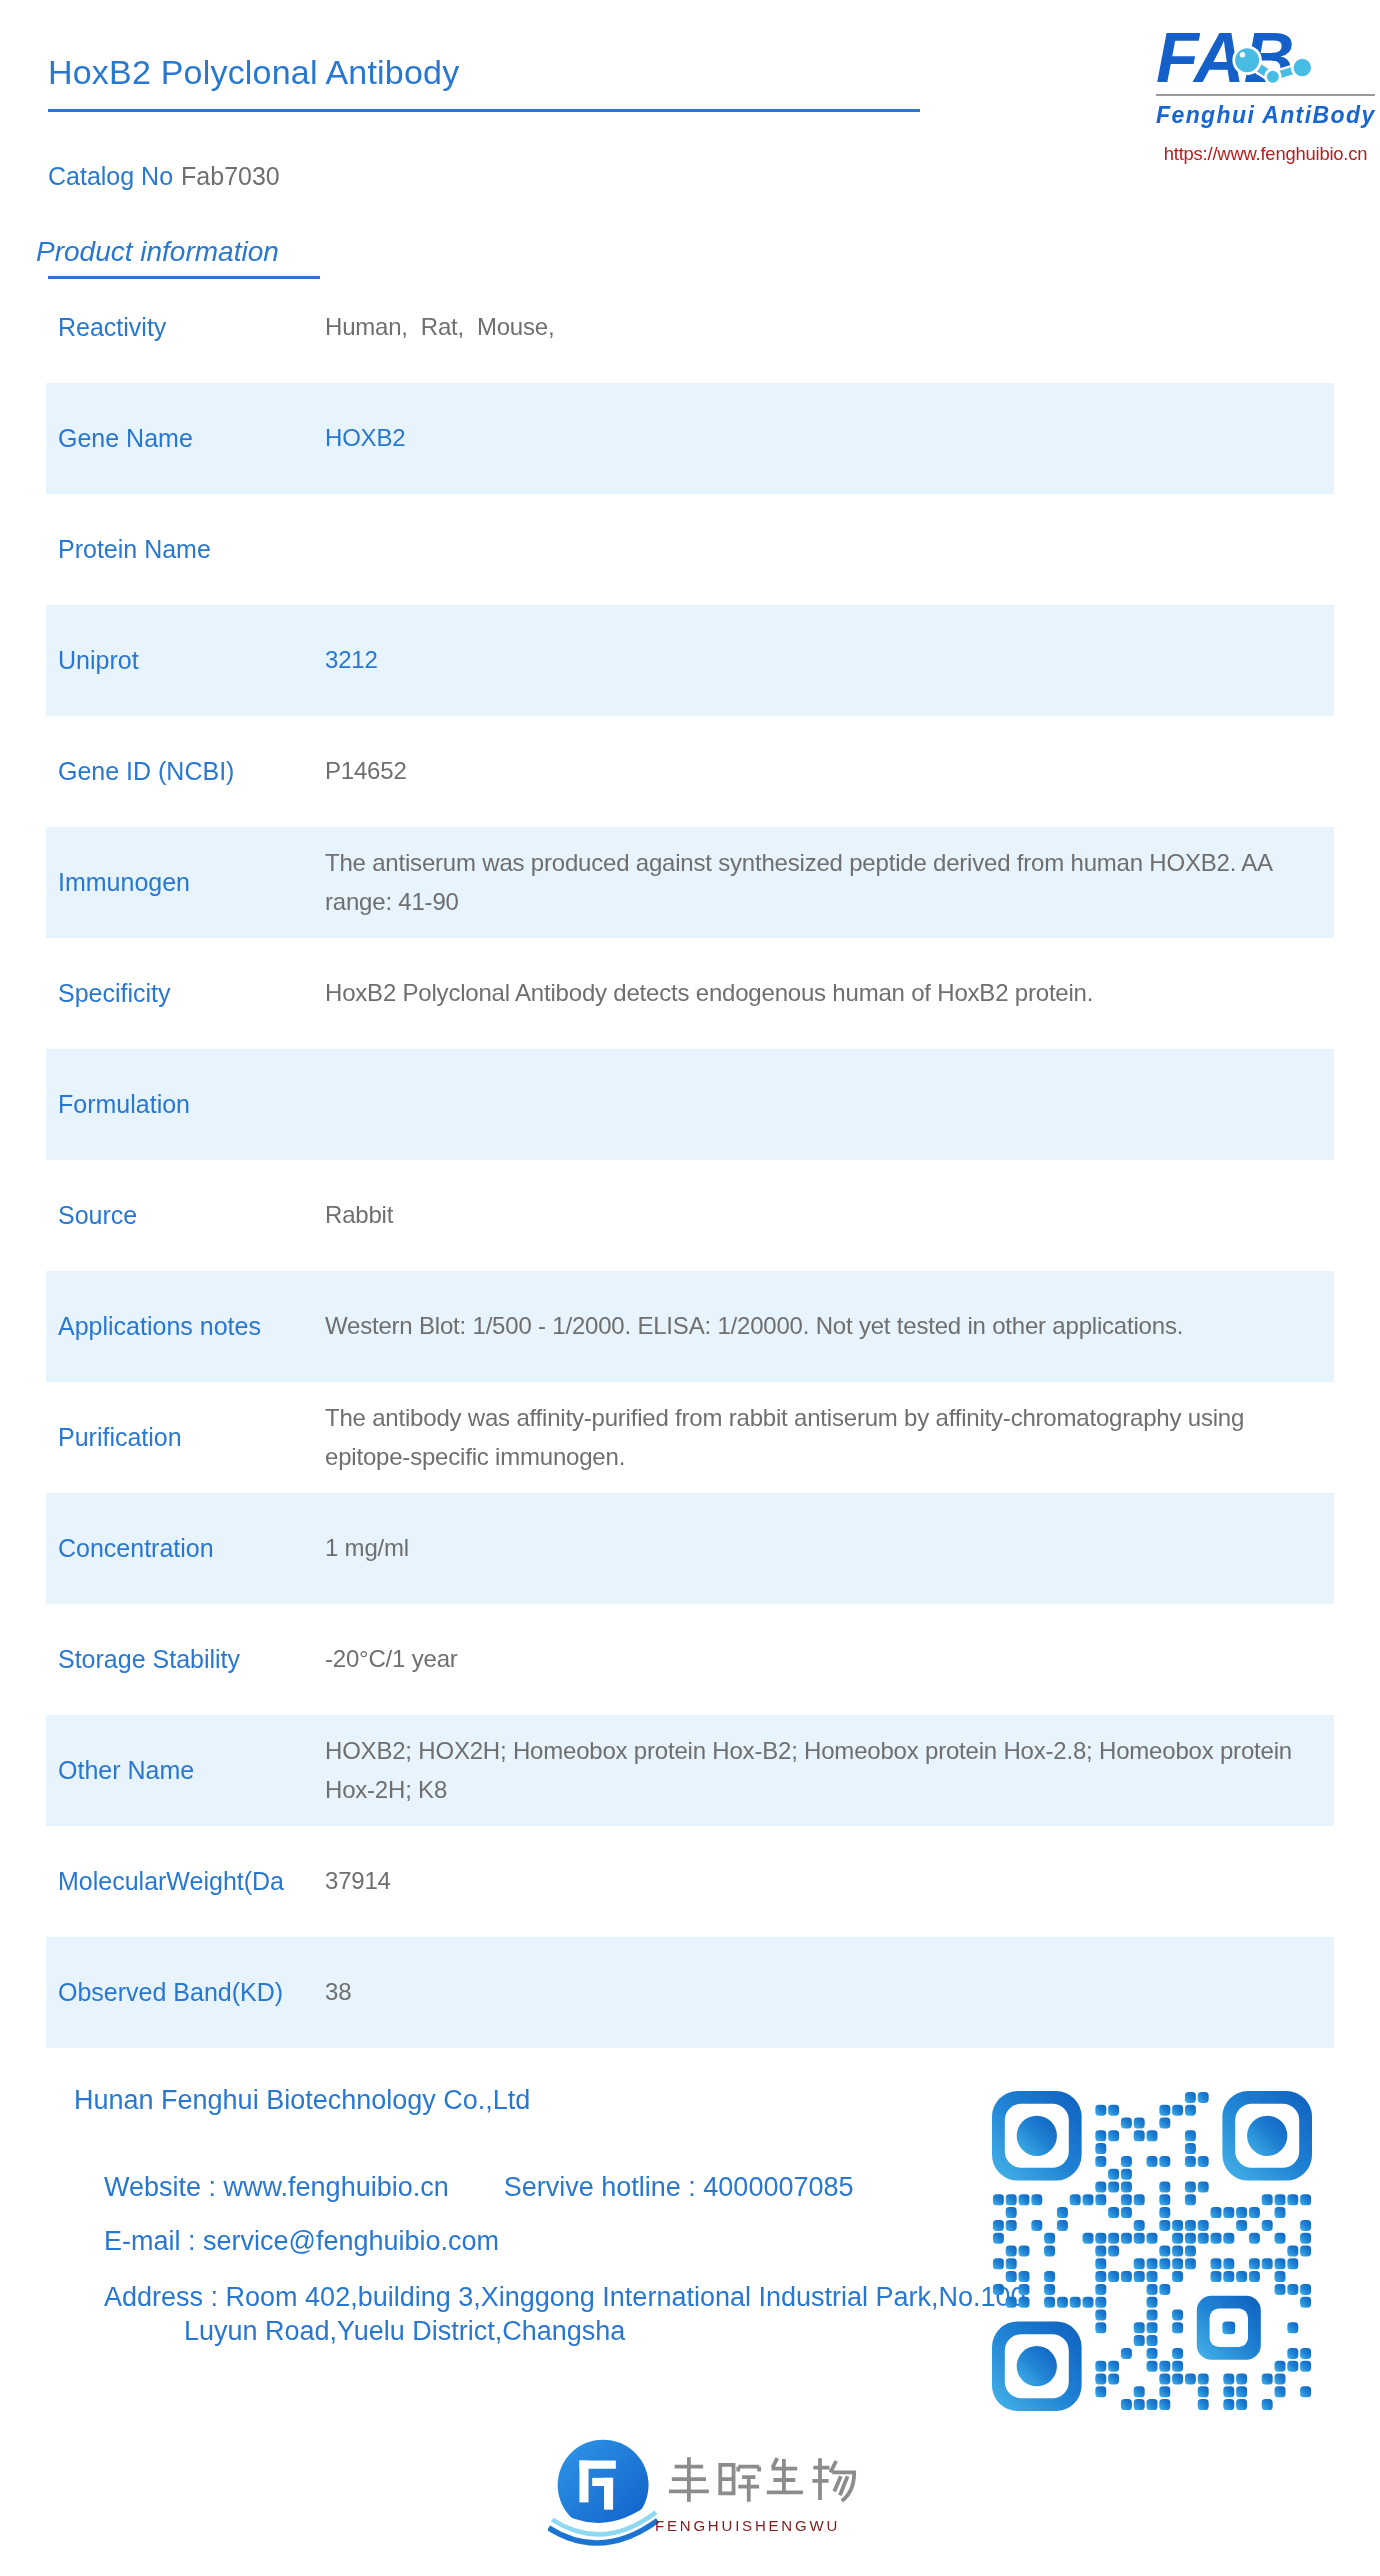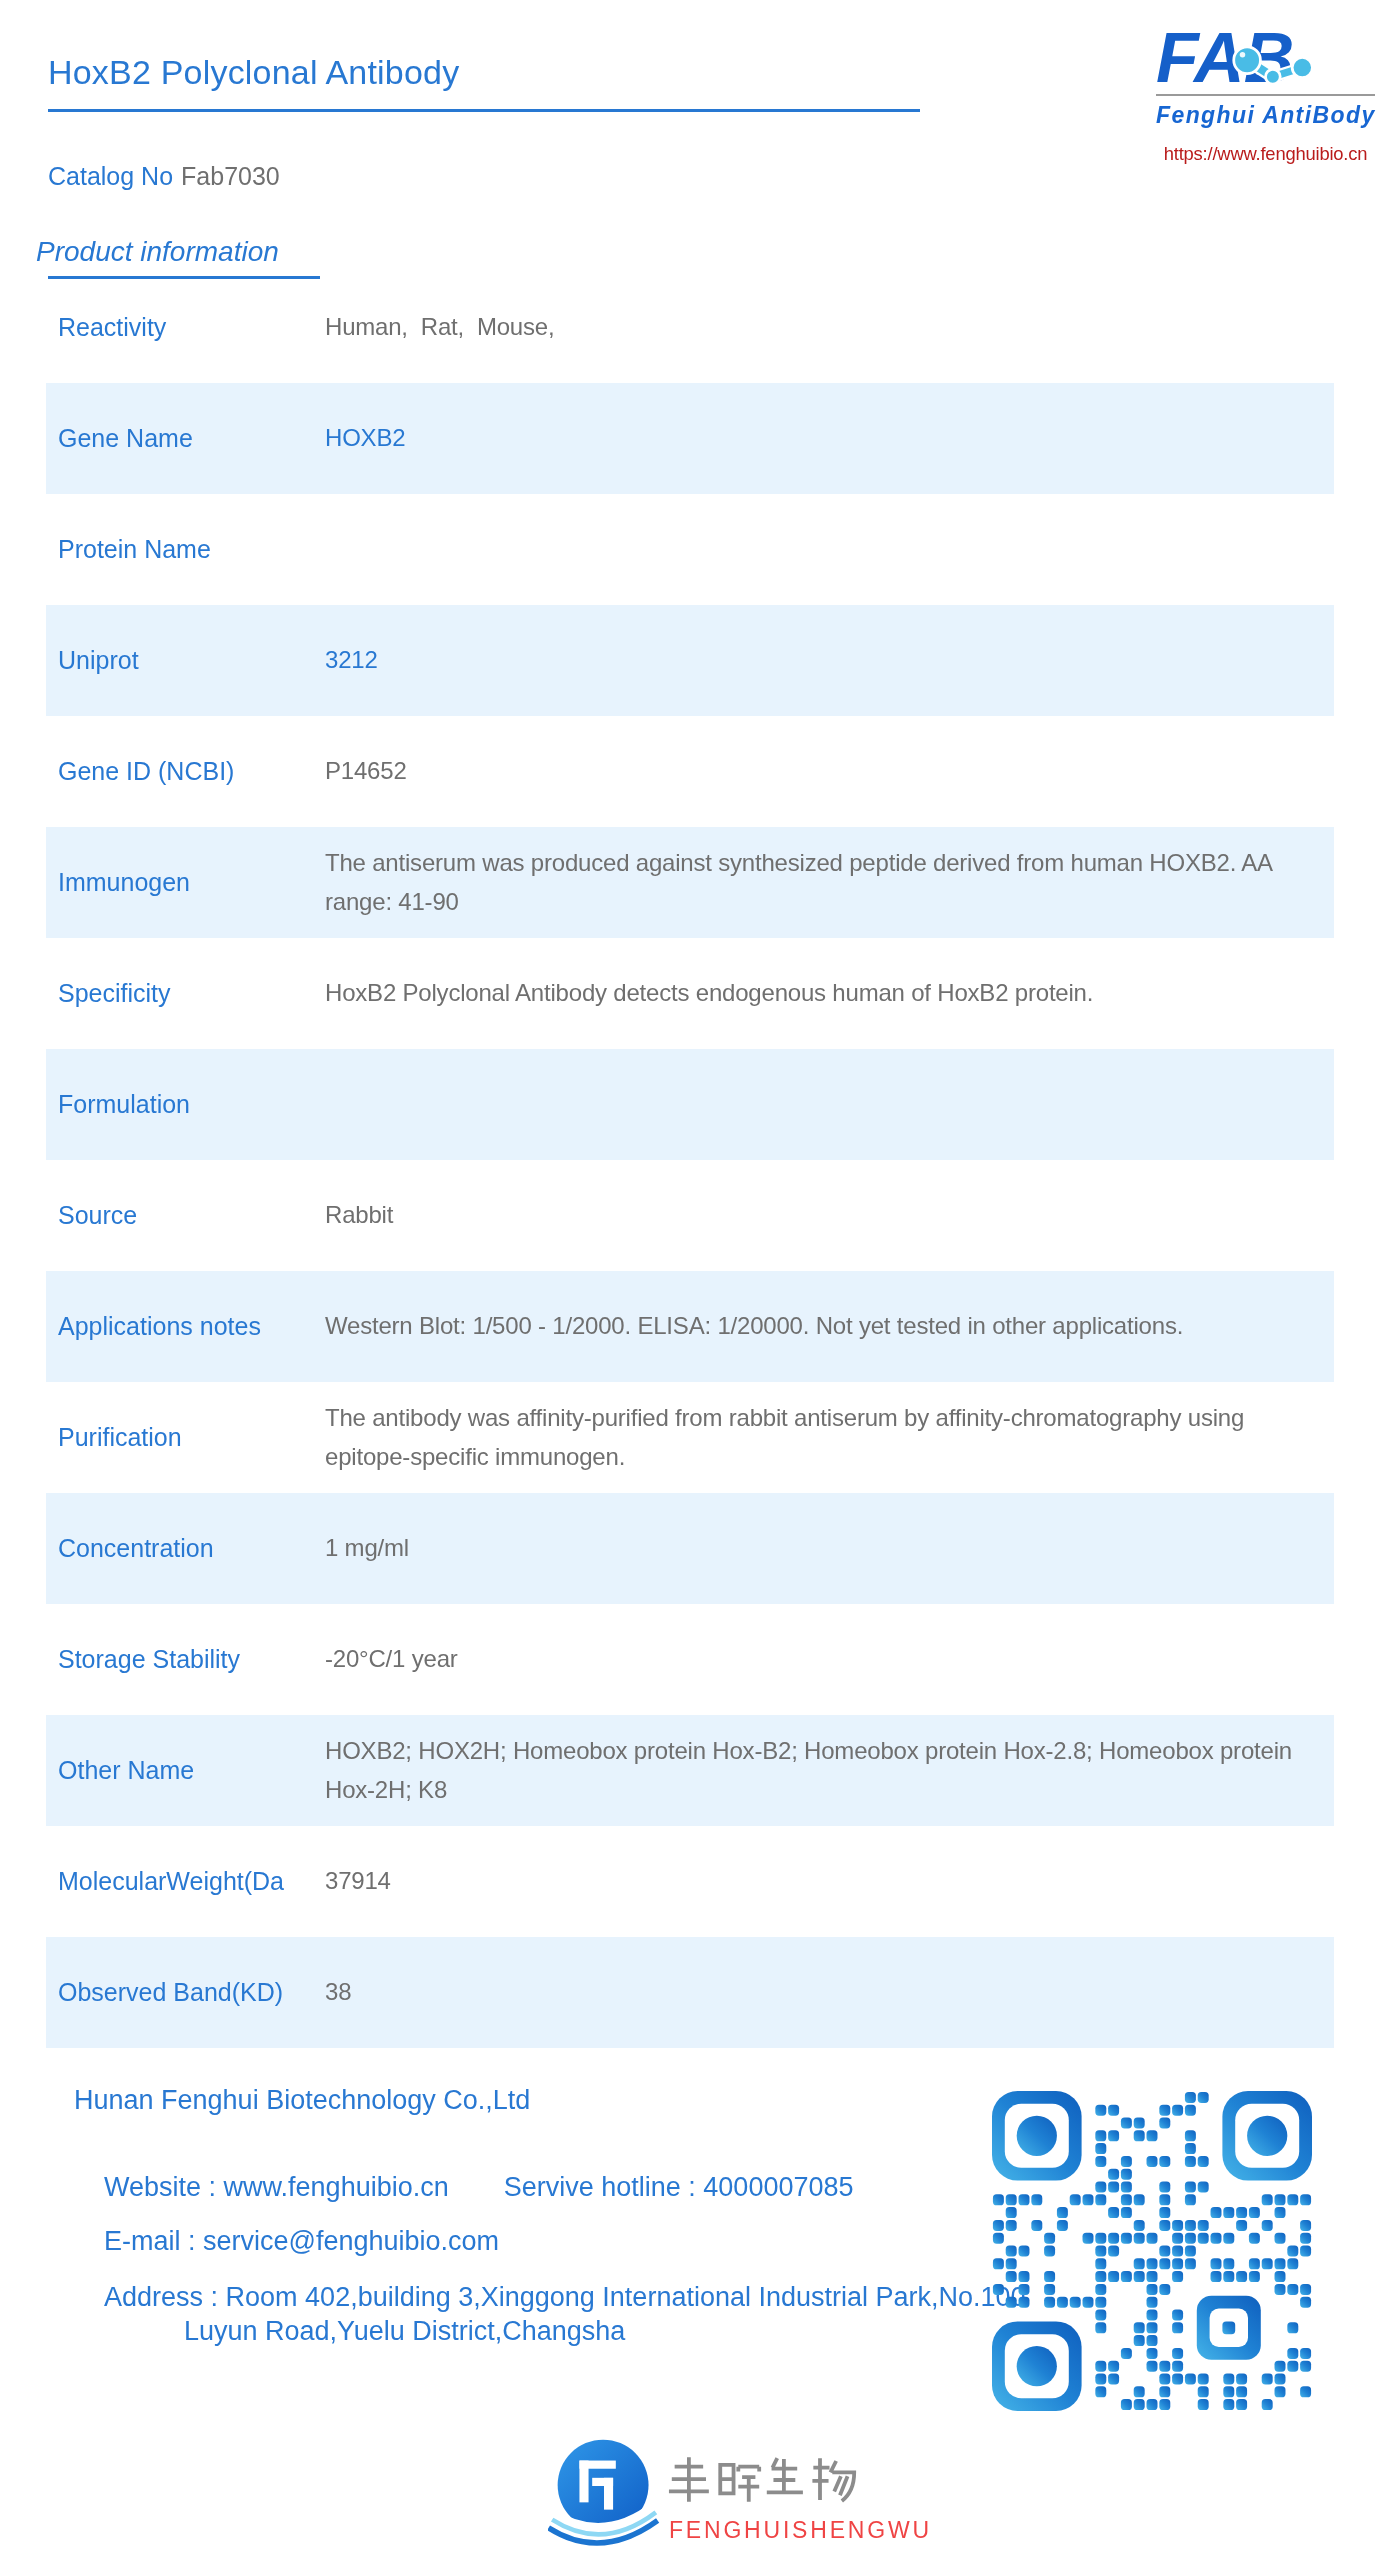--- a/index.html
+++ b/index.html
@@ -43,21 +43,21 @@
   .f-hotline-label{margin-left:55px;}
   .f-mail{top:2195px;}
   .f-addr{top:2251px;}
   .f-addr2{top:2316px;left:184px;}
   
   .qr{position:absolute;left:992px;top:2091px;width:320px;height:320px;}
   
   .bottom-logo{position:absolute;left:548px;top:2436px;width:331px;height:120px;}
   .blogo-mark{position:absolute;left:0;top:0;}
   .blogo-cn{position:absolute;left:120px;top:20px;}
-  .blogo-en{position:absolute;left:121px;top:81px;font-size:23px;letter-spacing:2.8px;color:#ef4444;white-space:nowrap;}
+  .blogo-en{position:absolute;left:107px;top:81px;font-size:15px;letter-spacing:2.8px;color:#7f1d1d;white-space:nowrap;}
   .sr-only{position:absolute;width:0.9px;height:0.9px;overflow:hidden;clip:rect(0 0 0 0);white-space:nowrap;}
 </style>
 </head>
 <body>
 
 <div class="page">
 
   <div class="page-title">HoxB2 Polyclonal Antibody</div>
   <div class="title-rule"></div>
 

